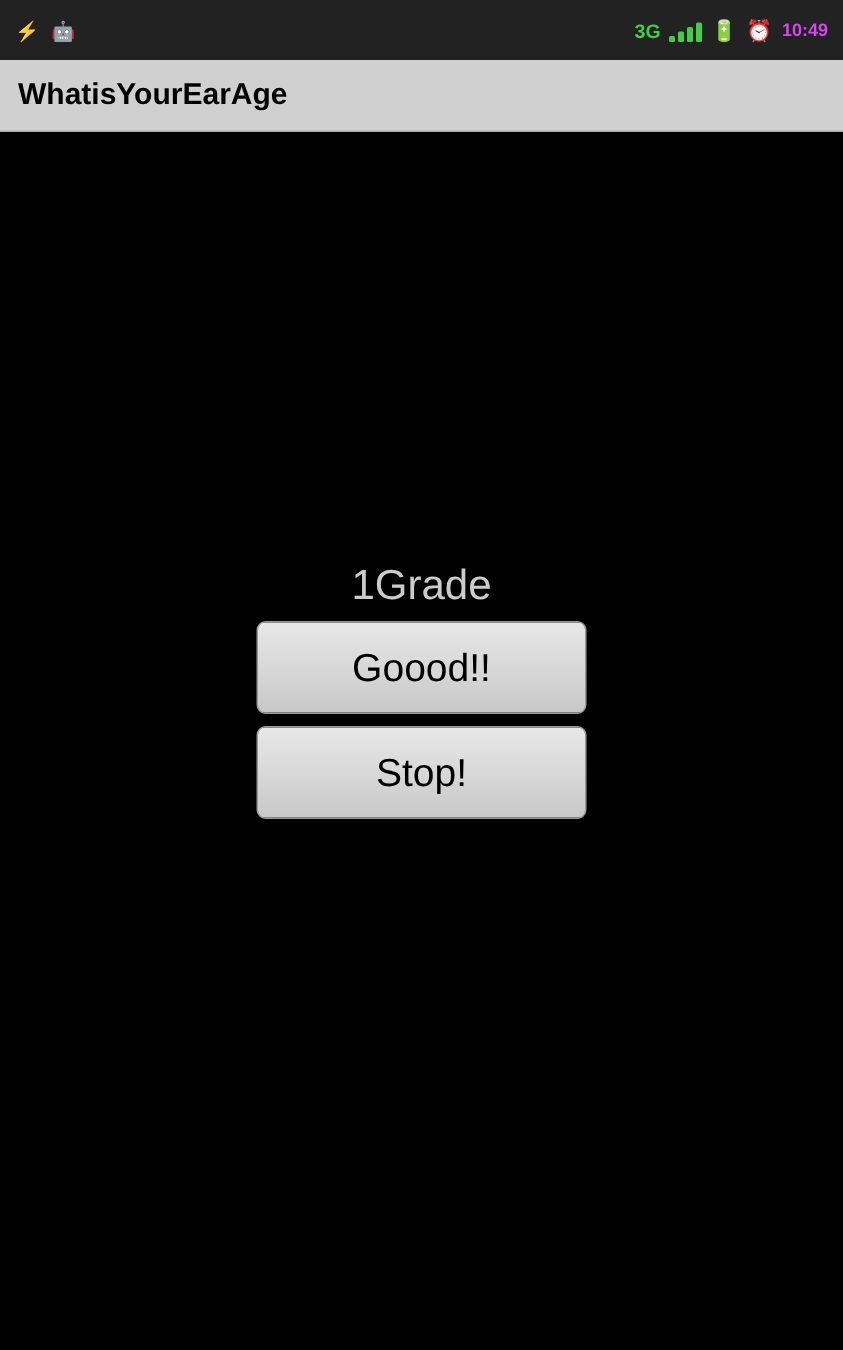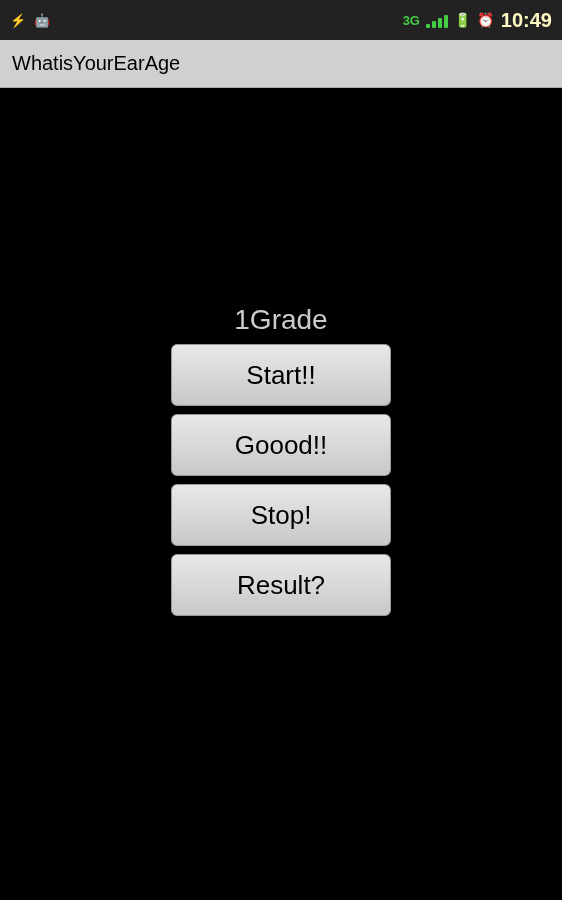--- a/index.html
+++ b/index.html
@@ -33,22 +33,22 @@
       gap: 8px;
     }
 
     .status-right {
       display: flex;
       align-items: center;
       gap: 6px;
     }
 
     .status-time {
-      color: #fef9c3;
-      font-size: 20px;
+      color: #d946ef;
+      font-size: 12px;
       font-weight: bold;
     }
 
     .status-icon {
       color: #fff;
       font-size: 14px;
     }
 
     .signal-bars {
       display: flex;
@@ -69,21 +69,21 @@
       height: 48px;
       background: #d0d0d0;
       display: flex;
       align-items: center;
       padding: 0 12px;
       border-bottom: 1px solid #aaa;
     }
 
     .app-title {
       font-size: 20px;
-      font-weight: normal;
+      font-weight: bold;
       color: #000;
     }
 
     
     #main-content {
       width: 100%;
       height: calc(900px - 40px - 48px);
       background: #000;
       display: flex;
       flex-direction: column;
@@ -145,17 +145,15 @@
   </div>
 </div>
 
 <div id="title-bar">
   <span class="app-title">WhatisYourEarAge</span>
 </div>
 
 <div id="main-content">
   <div class="grade-label">1Grade</div>
 
-  <button class="action-button">Start!!</button>
   <button class="action-button">Goood!!</button>
   <button class="action-button">Stop!</button>
-  <button class="action-button">Result?</button>
 </div>
 
 </body></html>

